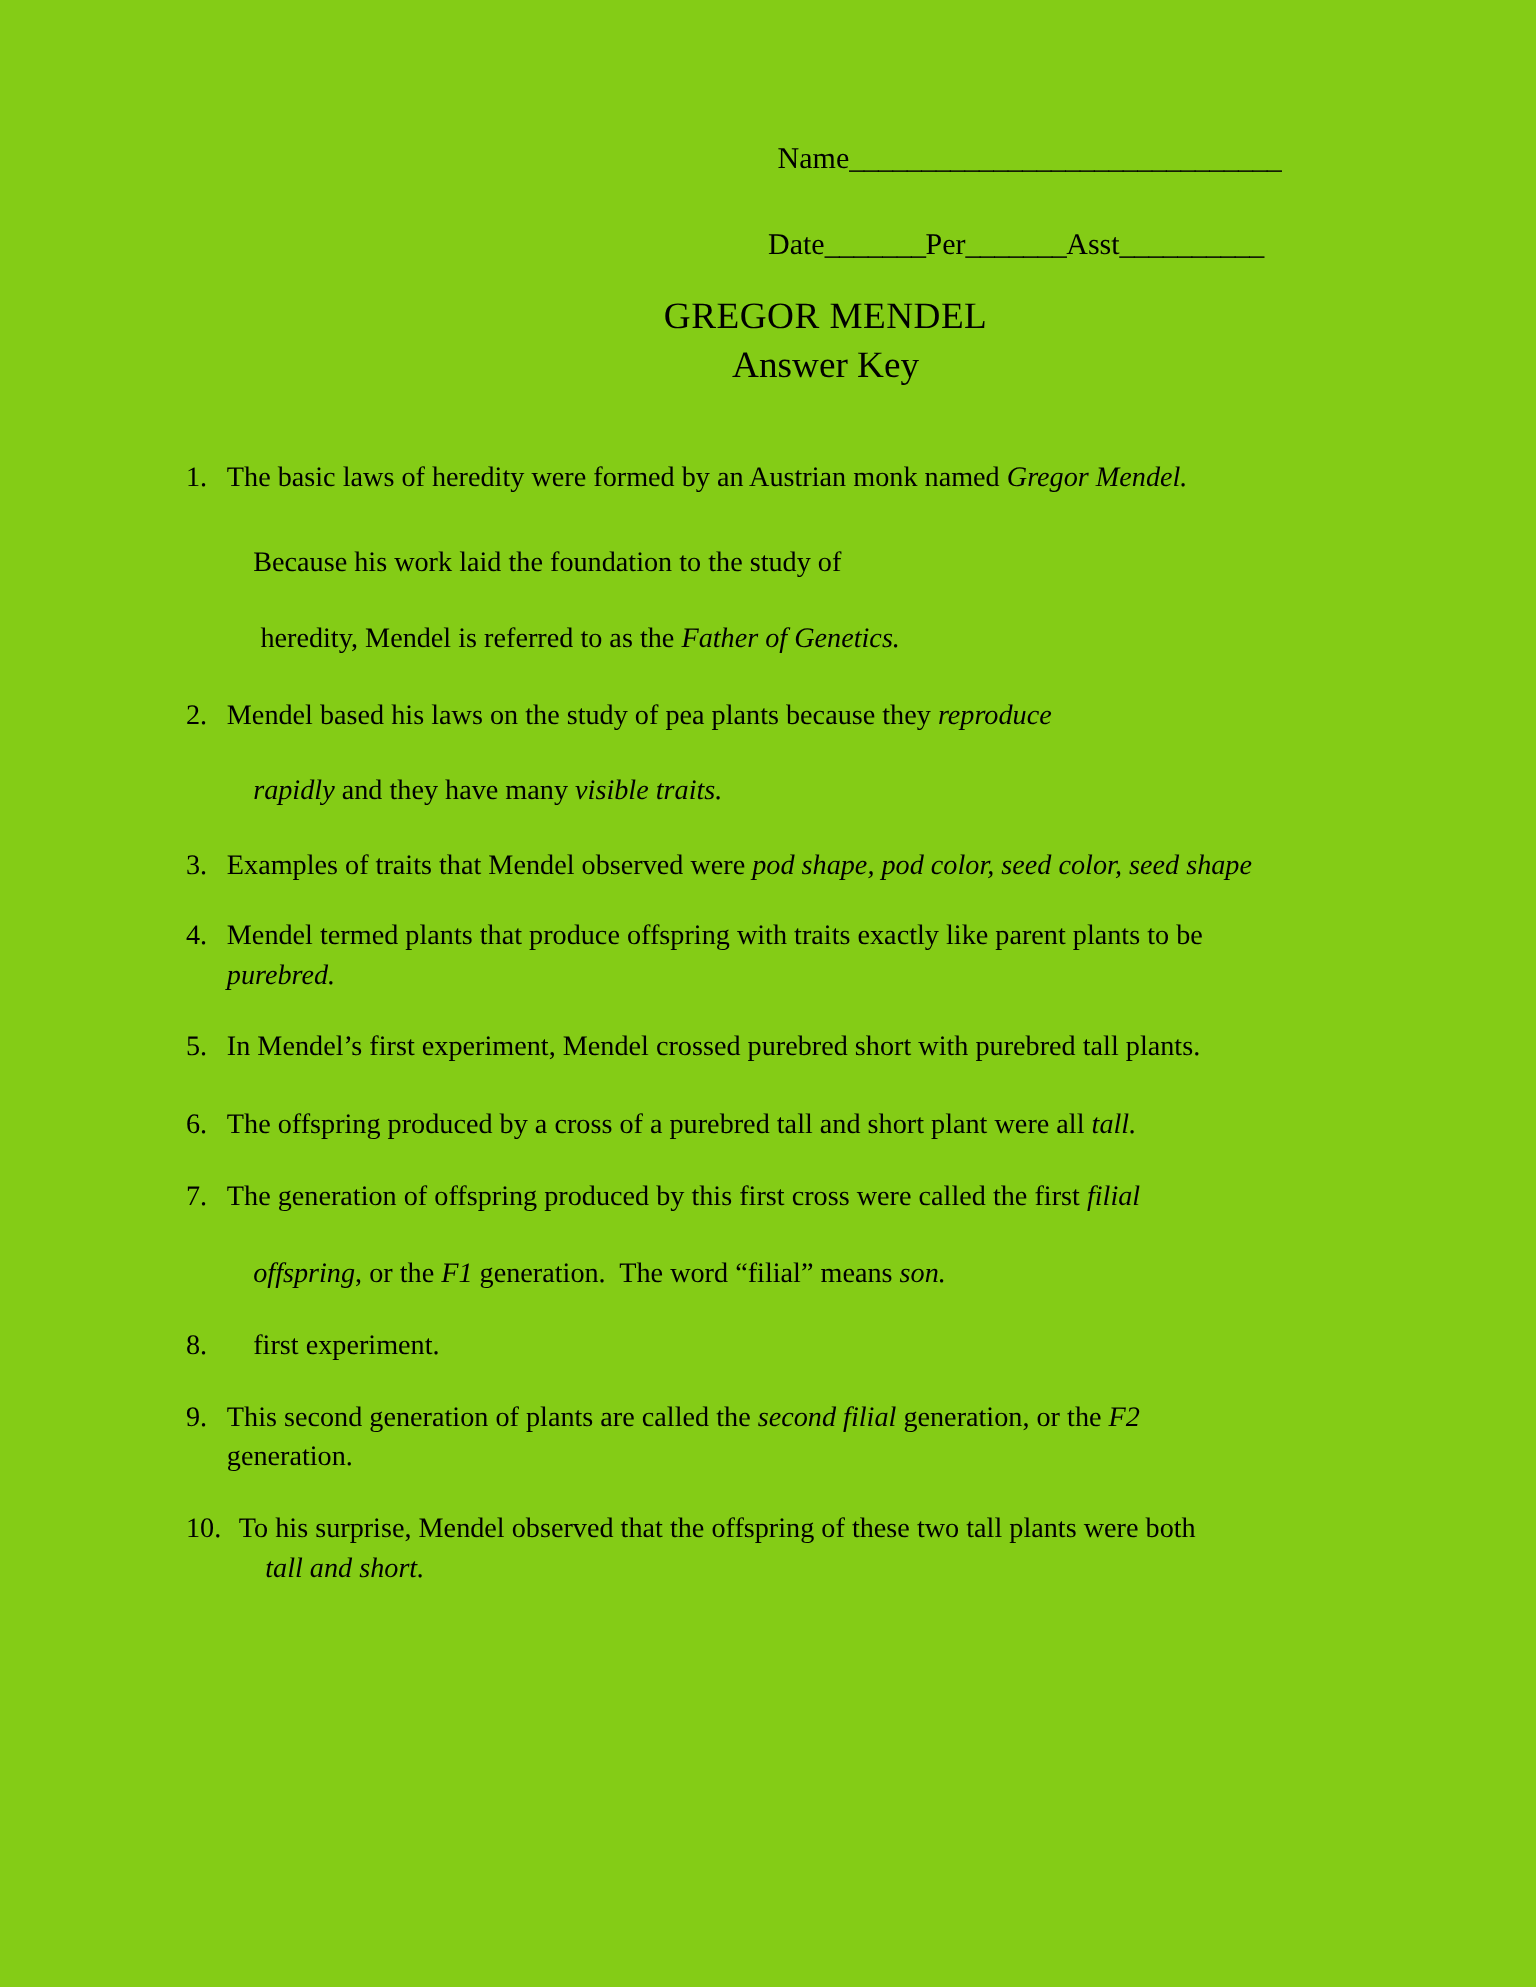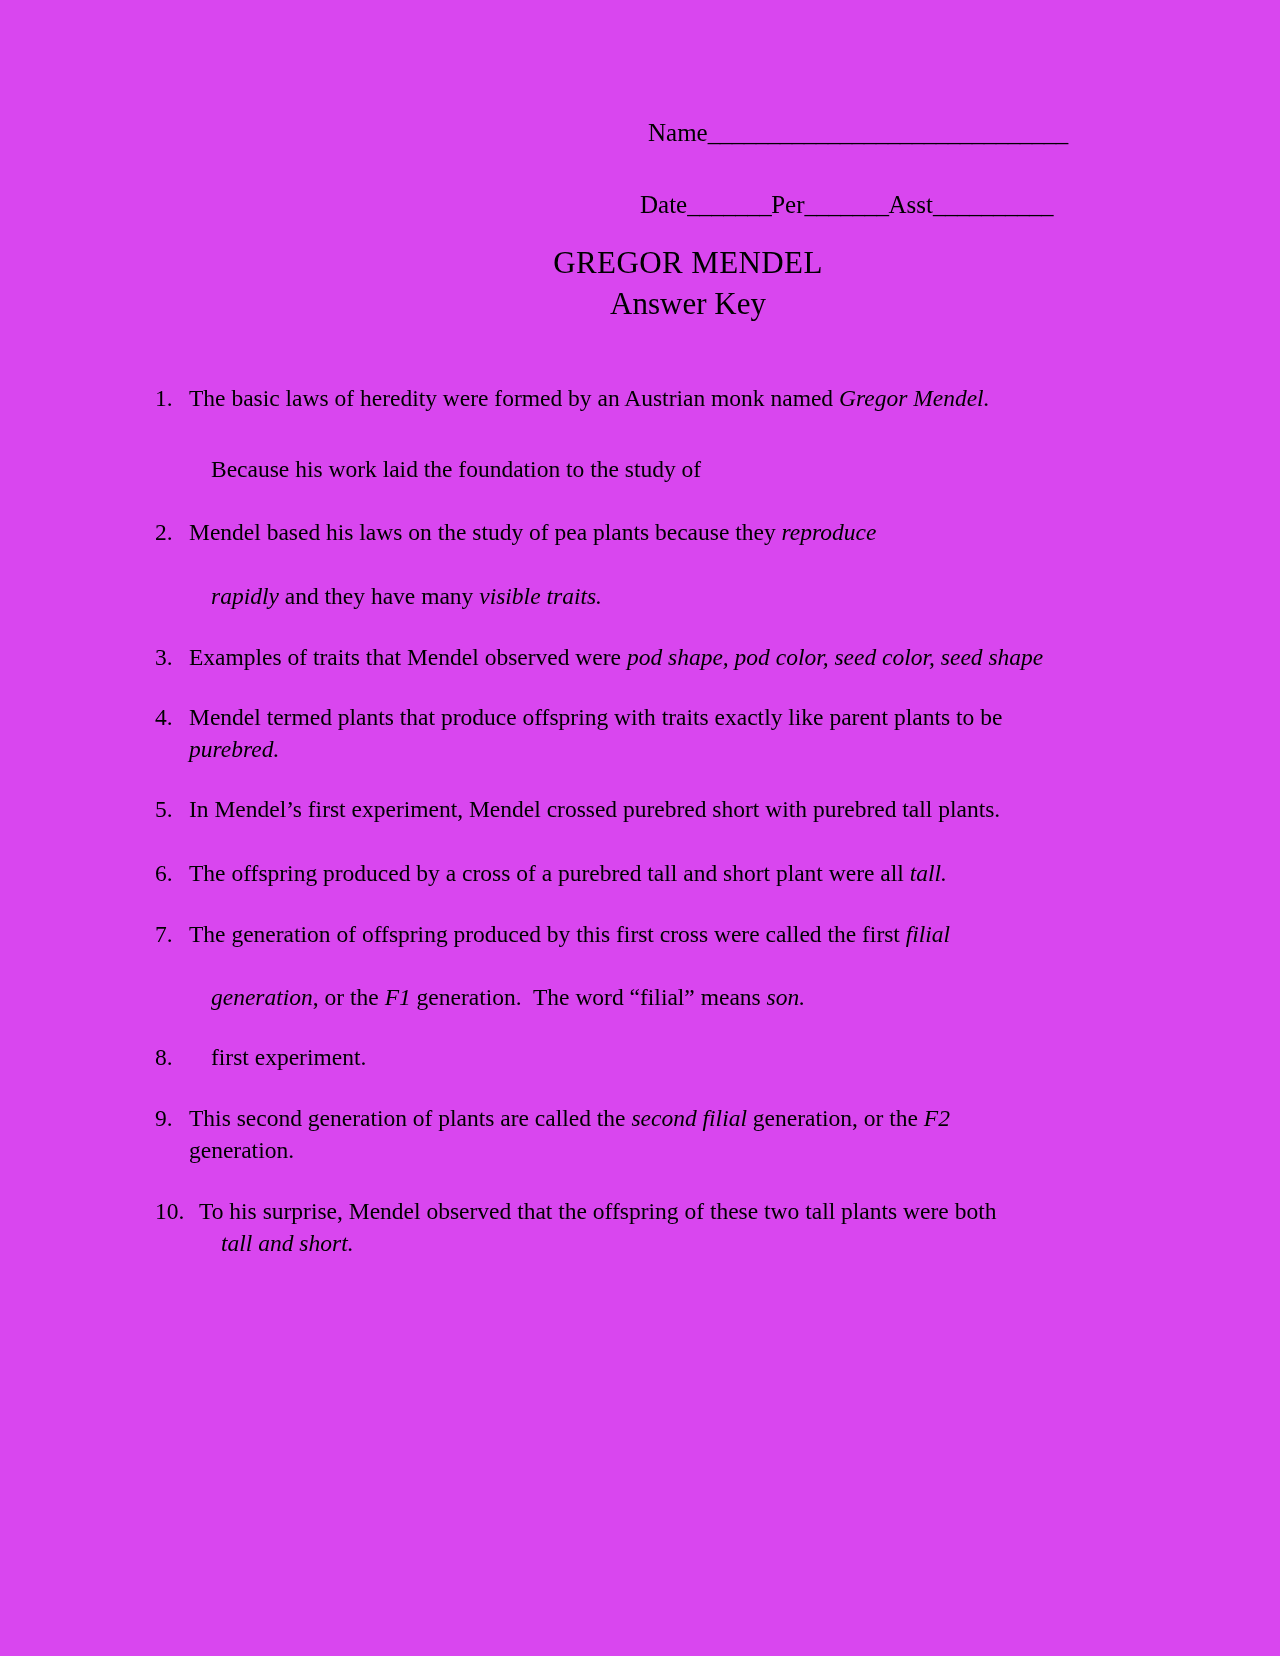--- a/index.html
+++ b/index.html
@@ -11,21 +11,21 @@
   body {
     font-family: "Liberation Serif", "DejaVu Serif", serif;
     color: #000000;
     -webkit-font-smoothing: antialiased;
   }
   .page {
     position: relative;
     width: 1280px;
     height: 1656px;
     margin: 0 auto;
-    background: #d946ef;
+    background: #84cc16;
     box-sizing: border-box;
     overflow: hidden;
   }
 
   
   .header-block {
     position: absolute;
     top: 116px;
     left: 0;
     width: 1280px;
@@ -114,20 +114,21 @@
     <div class="title-main">GREGOR MENDEL</div>
     <div class="title-sub">Answer Key</div>
   </div>
 
   <div class="list" id="question-list">
       <div class="item">
         <span class="num">1.</span>
         <div class="body">
           <div class="ln"><span>The basic laws of heredity were formed by an Austrian monk named </span><i class="fill">Gregor Mendel.</i></div>
           <div class="ln indent-1" style="margin-top: 40px;"><span>Because his work laid the foundation to the study of</span></div>
+          <div class="ln indent-2" style="margin-top: 33px;"><span>heredity, Mendel is referred to as the </span><i class="fill">Father of Genetics.</i></div>
         </div>
       </div>
       <div class="item" style="margin-top: 33px;">
         <span class="num">2.</span>
         <div class="body">
           <div class="ln"><span>Mendel based his laws on the study of pea plants because they </span><i class="fill">reproduce</i></div>
           <div class="ln indent-1" style="margin-top: 33px;"><i class="fill">rapidly</i><span> and they have many </span><i class="fill">visible traits.</i></div>
         </div>
       </div>
       <div class="item" style="margin-top: 31px;">
@@ -152,21 +153,21 @@
       <div class="item" style="margin-top: 34px;">
         <span class="num">6.</span>
         <div class="body">
           <div class="ln"><span>The offspring produced by a cross of a purebred tall and short plant were all </span><i class="fill">tall.</i></div>
         </div>
       </div>
       <div class="item" style="margin-top: 30px;">
         <span class="num">7.</span>
         <div class="body">
           <div class="ln"><span>The generation of offspring produced by this first cross were called the first </span><i class="fill">filial</i></div>
-          <div class="ln indent-1" style="margin-top: 33px;"><i class="fill">generation</i><span>, or the </span><i class="fill">F1</i><span> generation.  The word “filial” means </span><i class="fill">son.</i></div>
+          <div class="ln indent-1" style="margin-top: 33px;"><i class="fill">offspring</i><span>, or the </span><i class="fill">F1</i><span> generation.  The word “filial” means </span><i class="fill">son.</i></div>
         </div>
       </div>
       <div class="item" style="margin-top: 29px;">
         <span class="num">8.</span>
         <div class="body">
           <div class="ln indent-1" style="margin-top: 2px;"><span>first experiment.</span></div>
         </div>
       </div>
       <div class="item" style="margin-top: 30px;">
         <span class="num">9.</span>

